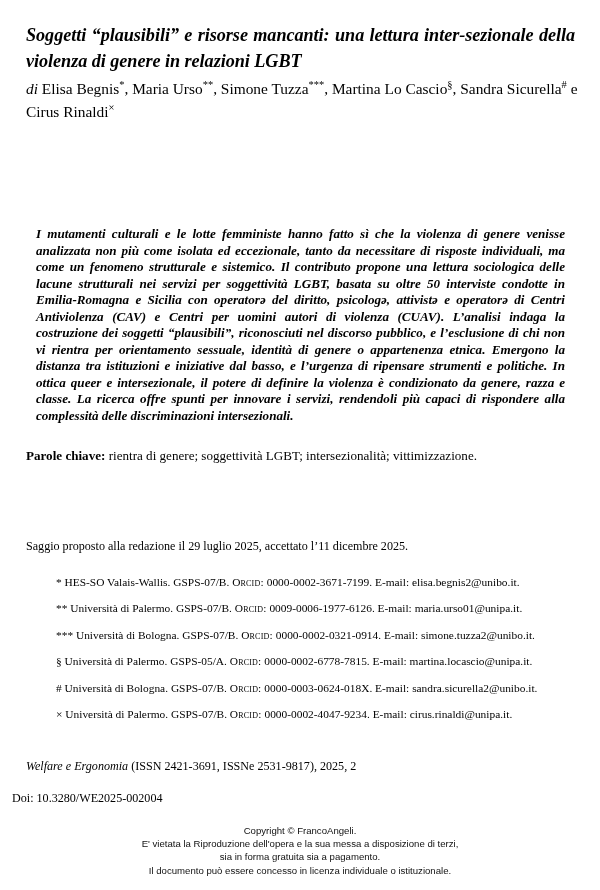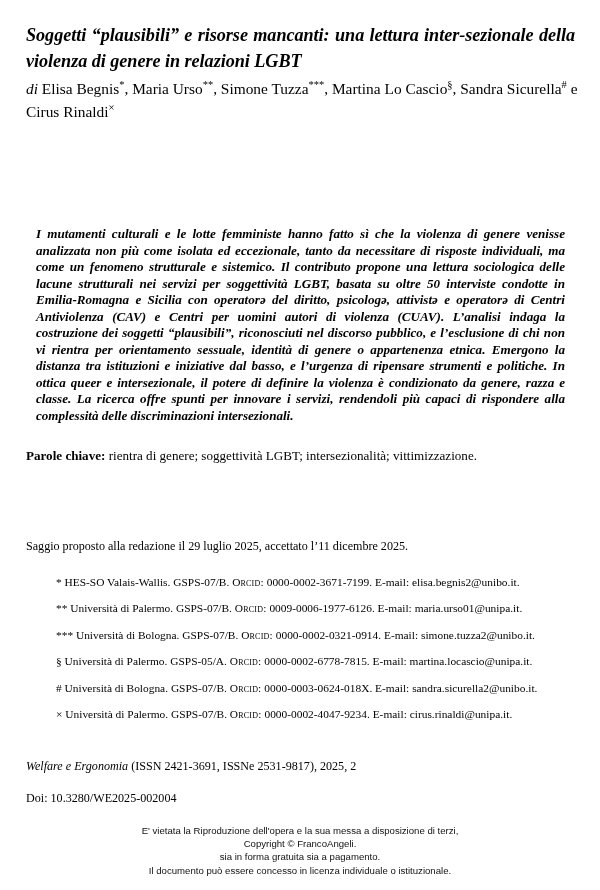--- a/index.html
+++ b/index.html
@@ -128,21 +128,21 @@
     top: 758px;
     width: 549px;
     font-size: 12.1px;
     line-height: 16px;
   }
   .journal-line .jtitle {
     font-style: italic;
   }
   .doi-line {
     position: absolute;
-    left: 26px;
+    left: 12px;
     top: 790px;
     width: 549px;
     font-size: 12.1px;
     line-height: 16px;
   }
 
   
   .copyright {
     position: absolute;
     left: 0;
@@ -191,19 +191,19 @@
     <span class="jtitle">Welfare e Ergonomia</span>
     <span>(ISSN 2421-3691, ISSNe 2531-9817), 2025, 2</span>
   </div>
 
   <div class="doi-line">
     <span>Doi:</span>
     <span>10.3280/WE2025-002004</span>
   </div>
 
   <div class="copyright">
+    <div>Copyright © FrancoAngeli.</div>
     <div>E' vietata la Riproduzione dell'opera e la sua messa a disposizione di terzi,</div>
-    <div>Copyright © FrancoAngeli.</div>
     <div>sia in forma gratuita sia a pagamento.</div>
     <div>Il documento può essere concesso in licenza individuale o istituzionale.</div>
   </div>
 
 </div>
 
 </body></html>

